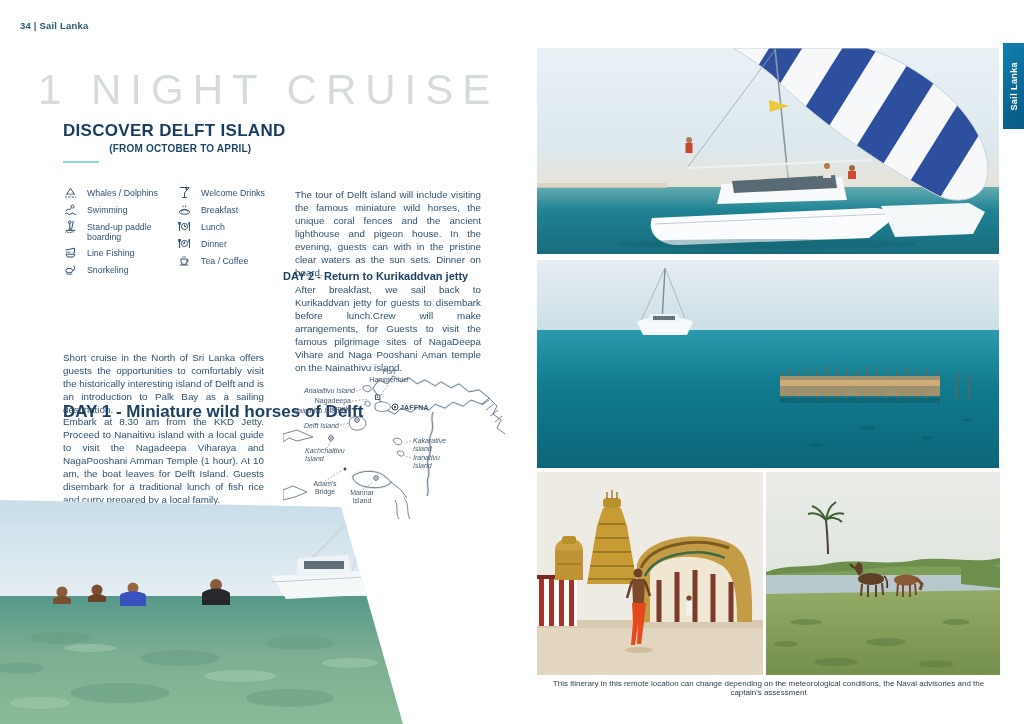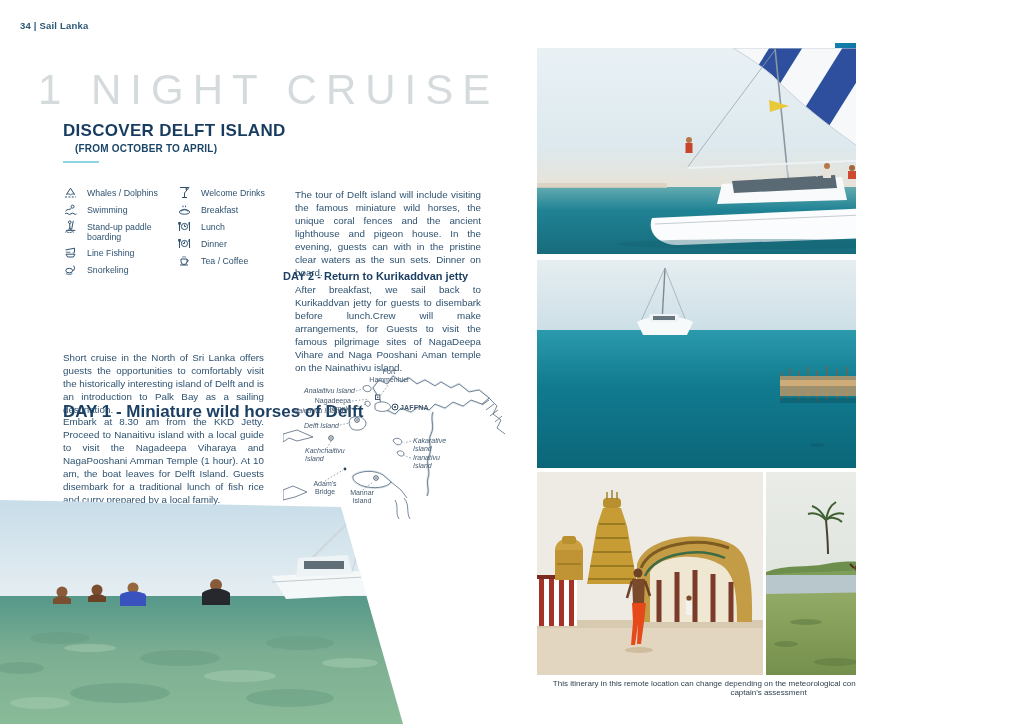--- a/index.html
+++ b/index.html
@@ -1,24 +1,24 @@
 <!DOCTYPE html>
 <html><head>
 <meta charset="utf-8">
 <style>
   html,body{margin:0;padding:0;background:#ffffff;}
-  .page{position:relative;width:856px;height:724px;background:#ffffff;overflow:hidden;
+  .page{position:relative;width:1024px;height:724px;background:#ffffff;overflow:hidden;
         font-family:"Liberation Sans",sans-serif;color:#2e5270;}
   .page-header{position:absolute;left:20px;top:20px;font-size:9.5px;font-weight:bold;color:#2b5876;letter-spacing:.2px;}
   .side-tab{position:absolute;right:0;top:43px;width:21px;height:86px;
         background:linear-gradient(135deg,#1280b0 0%,#0a6390 70%,#075a84 100%);
         display:flex;align-items:center;justify-content:center;}
   .side-tab span{writing-mode:vertical-rl;transform:rotate(180deg);color:#ffffff;font-size:9px;font-weight:bold;letter-spacing:.4px;}
   .big-title{position:absolute;left:38px;top:66px;font-size:42px;font-weight:300;color:#d5dadd;letter-spacing:9px;white-space:nowrap;}
-  .hero{position:absolute;left:63px;top:121px;}
+  .hero{position:absolute;left:63px;top:121px;text-align:center;}
   .hero h1{margin:0;font-size:17px;font-weight:bold;color:#173c5f;letter-spacing:.3px;}
   .hero .season{margin-top:2px;font-size:10px;font-weight:bold;color:#1c4668;letter-spacing:.2px;padding-left:12px;}
   .hero .rule{margin-top:7px;width:36px;height:2px;background:#8fd4e2;}
 
   .amenity-block{position:absolute;left:63px;top:186px;width:222px;display:flex;}
   .amenity-col{list-style:none;margin:0;padding:0;}
   .amenity-col.left{width:108px;}
   .amenity-col.right{width:114px;}
   .amenity-col li{display:flex;align-items:flex-start;margin-bottom:4px;min-height:13px;}
   .amenity-col .ic{flex:0 0 15px;height:13px;margin-right:9px;margin-top:0;}

